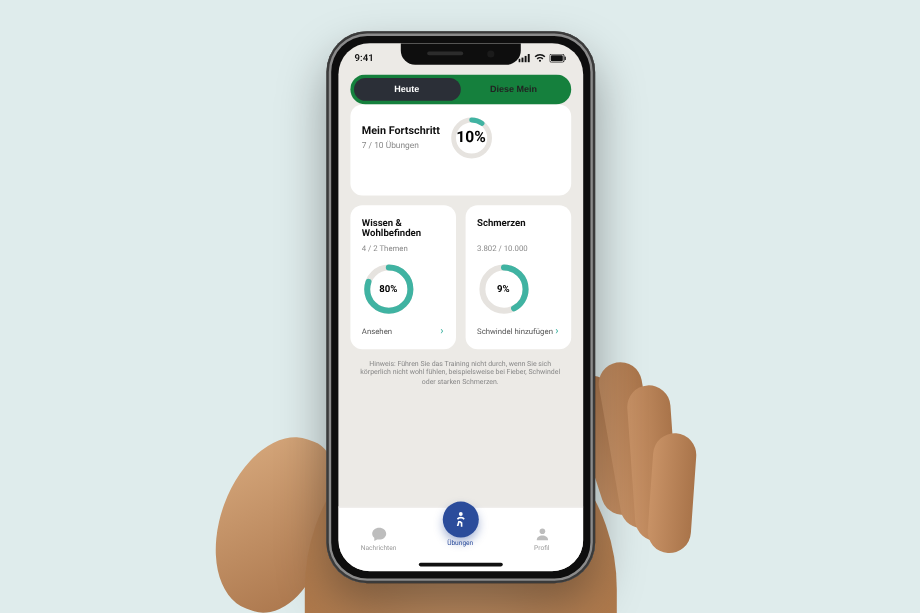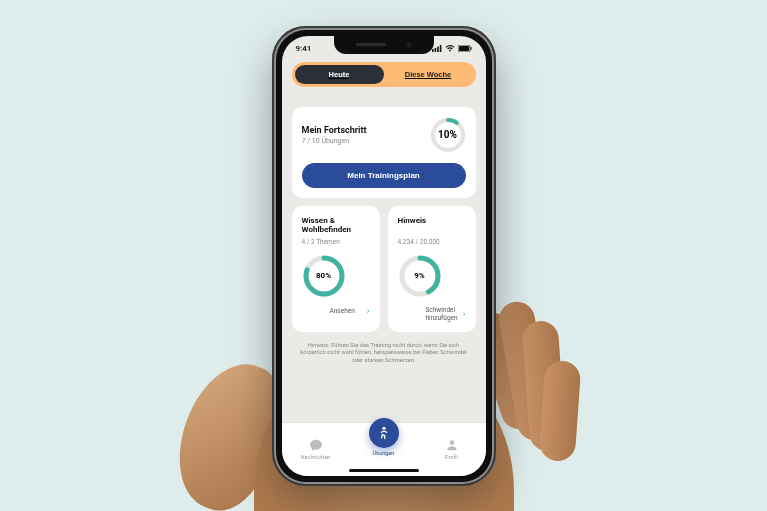--- a/index.html
+++ b/index.html
@@ -120,26 +120,25 @@
 
   .content {
     padding: 0 10px 60px 10px;
     height: calc(100% - 26px);
     overflow: hidden;
     font-size: 8px;
   }
 
   
   .seg {
-    background: #fdba74;
+    background: #15803d;
     border-radius: 14px;
     padding: 3px;
     display: flex;
-    margin-bottom: 20px;
-    text-decoration: underline;
+    margin-bottom: 0;
   }
   .seg button {
     flex: 1;
     border: none;
     background: transparent;
     font-size: 7.5px;
     font-weight: 600;
     padding: 5px 0;
     border-radius: 11px;
     color: #222;
@@ -153,41 +152,41 @@
   .card {
     background: #fff;
     border-radius: 10px;
     padding: 10px;
   }
 
   .progress-card { margin-bottom: 8px; }
   .progress-top {
     display: flex;
     align-items: center;
-    justify-content: space-between;
+    justify-content: flex-start;
     gap: 8px;
-    margin-bottom: 10px;
+    margin-bottom: 20px;
   }
   .p-title { font-weight: 700; font-size: 9px; color: #111; }
   .p-sub { font-size: 7px; color: #888; margin-top: 2px; }
 
   .ring {
     position: relative;
     width: 36px;
     height: 36px;
   }
   .ring svg { transform: rotate(-90deg); }
   .ring .pct {
     position: absolute;
     inset: 0;
     display: flex;
     align-items: center;
     justify-content: center;
     font-weight: 700;
-    font-size: 10px;
+    font-size: 13px;
   }
   .ring.big { width: 44px; height: 44px; }
   .ring.big .pct { font-size: 8px; }
 
   .primary-btn {
     width: 100%;
     background: #2b4c9b;
     color: #fff;
     border: none;
     border-radius: 16px;
@@ -216,21 +215,20 @@
     justify-content: flex-start;
     margin: 8px 0;
   }
   .mini-card .m-action {
     display: flex;
     align-items: center;
     justify-content: space-between;
     font-size: 6.5px;
     color: #555;
     cursor: pointer;
-    margin-left: 28px;
   }
   .chev { color: #40b3a2; font-size: 9px; }
 
   .hint {
     font-size: 5.8px;
     line-height: 1.3;
     color: #888;
     text-align: center;
     padding: 0 6px;
   }
@@ -329,38 +327,37 @@
               <rect x="12.5" y="2" width="1" height="3" rx=".5" fill="#111"></rect>
             </svg>
         </span>
       </span>
     </div>
 
     <div class="content">
 
       <div class="seg">
         <button class="active">Heute</button>
-        <button>Diese Woche</button>
+        <button>Diese Mein</button>
       </div>
 
       <div class="card progress-card">
         <div class="progress-top">
           <div>
             <div class="p-title">Mein Fortschritt</div>
             <div class="p-sub">7 / 10 Übungen</div>
           </div>
           <div class="ring">
             <svg width="36" height="36">
               <circle cx="18" cy="18" r="15" stroke="#e6e3df" stroke-width="4" fill="none"></circle>
               <circle cx="18" cy="18" r="15" stroke="#40b3a2" stroke-width="4" fill="none" stroke-dasharray="94.25" stroke-linecap="round" stroke-dashoffset="84.83"></circle>
             </svg>
             <div class="pct">10%</div>
           </div>
         </div>
-        <button class="primary-btn">Mein Trainingsplan</button>
       </div>
 
       <div class="two-col">
         <div class="card mini-card">
           <div class="m-title">Wissen &amp; Wohlbefinden</div>
           <div class="m-sub">4 / 2 Themen</div>
           <div class="ring-wrap">
             <div class="ring big">
               <svg width="44" height="44">
                 <circle cx="22" cy="22" r="18" stroke="#e6e3df" stroke-width="5" fill="none"></circle>
@@ -369,22 +366,22 @@
               <div class="pct">80%</div>
             </div>
           </div>
           <div class="m-action">
             <span>Ansehen</span>
             <span class="chev">›</span>
           </div>
         </div>
 
         <div class="card mini-card">
-          <div class="m-title">Hinweis</div>
-          <div class="m-sub">4.234 / 20.000</div>
+          <div class="m-title">Schmerzen</div>
+          <div class="m-sub">3.802 / 10.000</div>
           <div class="ring-wrap">
             <div class="ring big">
               <svg width="44" height="44">
                 <circle cx="22" cy="22" r="18" stroke="#e6e3df" stroke-width="5" fill="none"></circle>
                 <circle cx="22" cy="22" r="18" stroke="#40b3a2" stroke-width="5" fill="none" stroke-dasharray="113.1" stroke-linecap="round" stroke-dashoffset="65.60"></circle>
               </svg>
               <div class="pct">9%</div>
             </div>
           </div>
           <div class="m-action">

